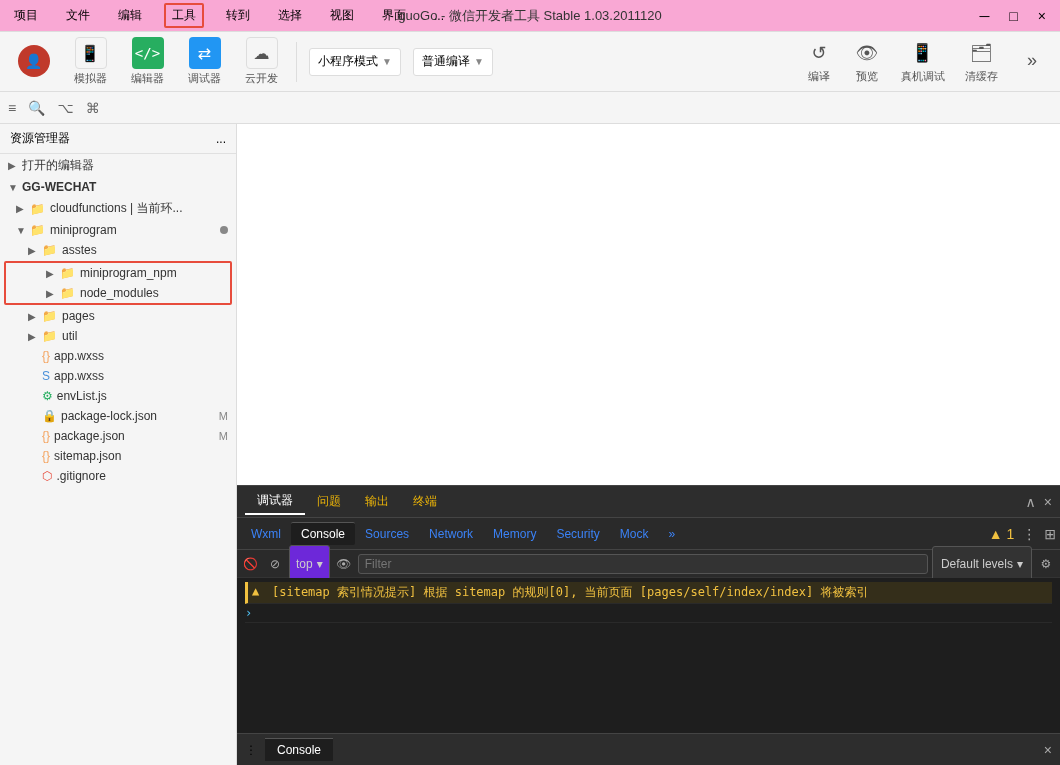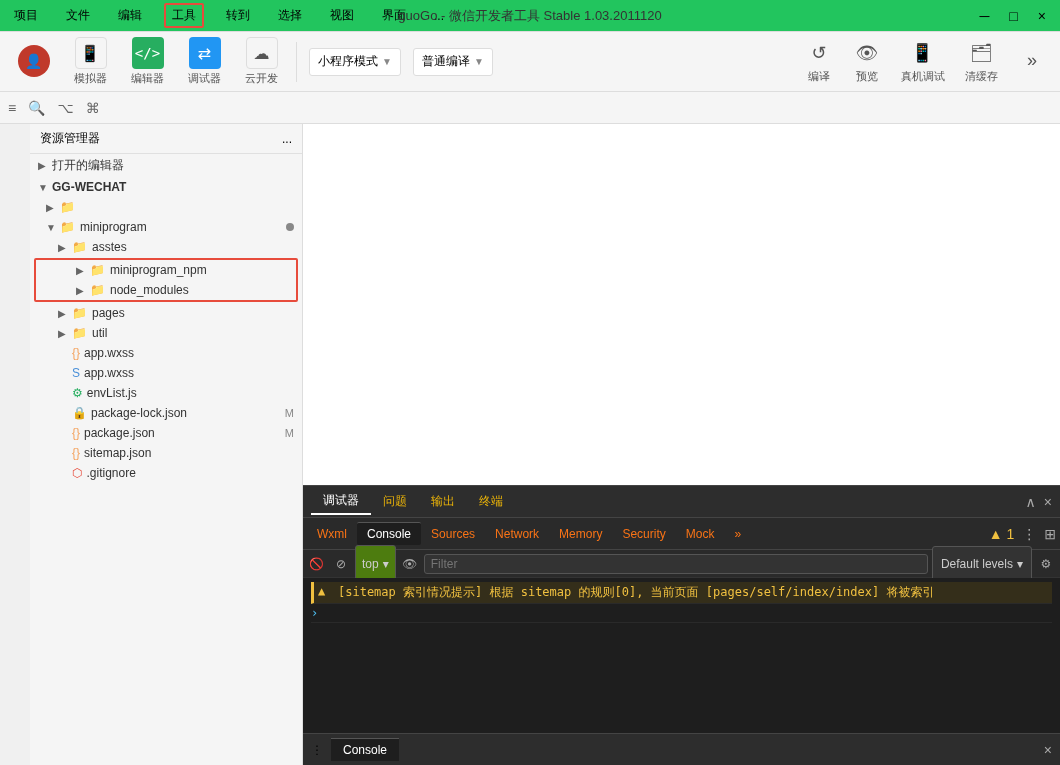--- a/index.html
+++ b/index.html
@@ -1,19 +1,19 @@
 <!DOCTYPE html>
 <html><head>
   <meta charset="utf-8">
   <style>
     * { margin: 0; padding: 0; box-sizing: border-box; }
     body { width: 1060px; height: 765px; font-family: 'Microsoft YaHei', SimSun, sans-serif; font-size: 12px; background: #f0f0f0; overflow: hidden; }
 
     
-    .title-bar { height: 32px; background: #22c55e; display: flex; align-items: center; justify-content: space-between; border-bottom: 1px solid #ddd; padding: 0 8px; }
+    .title-bar { height: 32px; background: #f9a8d4; display: flex; align-items: center; justify-content: space-between; border-bottom: 1px solid #ddd; padding: 0 8px; }
     .title-bar-menu { display: flex; gap: 16px; align-items: center; font-size: 12px; }
     .title-bar-menu span { cursor: pointer; padding: 2px 6px; border-radius: 2px; }
     .title-bar-menu span.highlighted { border: 2px solid #e74c3c; color: #000; }
     .title-bar-center { font-size: 13px; color: #333; position: absolute; left: 50%; transform: translateX(-50%); }
     .title-bar-controls { display: flex; gap: 8px; }
     .title-bar-controls span { cursor: pointer; font-size: 14px; padding: 2px 6px; }
 
     
     .toolbar { height: 60px; background: #f5f5f5; border-bottom: 1px solid #ddd; display: flex; align-items: center; padding: 0 8px; gap: 4px; }
     .toolbar-item { display: flex; flex-direction: column; align-items: center; padding: 4px 10px; cursor: pointer; font-size: 11px; color: #555; min-width: 50px; }
@@ -28,21 +28,21 @@
     .toolbar-action .icon-wrap { width: 28px; height: 28px; display: flex; align-items: center; justify-content: center; font-size: 18px; margin-bottom: 2px; }
 
     
     .secondary-toolbar { height: 32px; background: #f5f5f5; border-bottom: 1px solid #ddd; display: flex; align-items: center; padding: 0 8px; gap: 12px; }
     .secondary-toolbar span { cursor: pointer; font-size: 14px; color: #666; }
 
     
     .main-layout { display: flex; height: calc(765px - 32px - 60px - 32px); }
 
     
-    .sidebar { width: 273px; background: #f5f5f5; border-right: 1px solid #ddd; overflow-y: auto; display: flex; flex-direction: column; margin-left: 30px; }
+    .sidebar { width: 237px; background: #f5f5f5; border-right: 1px solid #ddd; overflow-y: auto; display: flex; flex-direction: column; }
     .sidebar-header { display: flex; align-items: center; justify-content: space-between; padding: 6px 10px; border-bottom: 1px solid #e0e0e0; }
     .tree-section { flex: 1; }
     .tree-item { display: flex; align-items: center; padding: 3px 8px; cursor: pointer; font-size: 12px; color: #333; }
     .tree-item .arrow { width: 14px; font-size: 10px; color: #666; flex-shrink: 0; }
     .tree-item .item-label { flex: 1; overflow: hidden; text-overflow: ellipsis; white-space: nowrap; }
     .tree-item .badge { width: 8px; height: 8px; border-radius: 50%; background: #888; margin-left: 4px; }
     .tree-root { font-weight: bold; }
     .indent-1 { padding-left: 16px; }
     .indent-2 { padding-left: 28px; }
 
@@ -53,28 +53,28 @@
     
     .debugger-panel { height: 280px; background: #1e1e1e; display: flex; flex-direction: column; border-top: 1px solid #444; }
     .debugger-tabs { height: 32px; background: #2d2d2d; display: flex; align-items: center; padding: 0 8px; border-bottom: 1px solid #444; }
     .debugger-tab { padding: 4px 12px; font-size: 12px; cursor: pointer; color: #eab308; }
     .debugger-tab.active { color: #fff; border-bottom: 2px solid #fff; }
     .debugger-tab-spacer { flex: 1; }
     .debugger-tab-controls { display: flex; gap: 8px; color: #aaa; font-size: 14px; cursor: pointer; }
 
     
     .console-tabs { height: 32px; background: #2a2a2a; display: flex; align-items: center; padding: 0 4px; border-bottom: 1px solid #444; gap: 0; }
-    .console-tab { padding: 4px 10px; font-size: 12px; cursor: pointer; color: #f97316; border-radius: 2px; }
+    .console-tab { padding: 4px 10px; font-size: 12px; cursor: pointer; color: #3b82f6; border-radius: 2px; }
     .console-tab.active { background: #1e1e1e; color: #fff; border-top: 1px solid #555; }
     .console-tab-controls { margin-left: auto; display: flex; align-items: center; gap: 8px; color: #aaa; font-size: 14px; cursor: pointer; }
 
     
     .console-toolbar { height: 28px; background: #2a2a2a; display: flex; align-items: center; padding: 0 4px; gap: 4px; border-bottom: 1px solid #333; }
     .console-toolbar-btn { width: 20px; height: 20px; display: flex; align-items: center; justify-content: center; cursor: pointer; color: #aaa; font-size: 12px; border-radius: 2px; }
-    .context-select { display: flex; align-items: center; gap: 4px; color: #ccc; font-size: 12px; padding: 18px 6px; border: 1px solid #555; border-radius: 3px; background: #4d7c0f; cursor: pointer; height: 20px; }
+    .context-select { display: flex; align-items: center; gap: 4px; color: #ccc; font-size: 12px; padding: 18px 6px; border: 1px solid #555; border-radius: 3px; background: #6d28d9; cursor: pointer; height: 20px; }
     .filter-input { flex: 1; background: #333; border: 1px solid #555; border-radius: 3px; color: #ccc; font-size: 12px; padding: 2px 6px; height: 20px; }
     .levels-select { display: flex; align-items: center; gap: 4px; color: #ccc; font-size: 12px; padding: 2px 8px; border: 1px solid #555; border-radius: 3px; background: #333; cursor: pointer; height: 36px; }
 
     
     .console-output { flex: 1; background: #1e1e1e; padding: 4px 8px; overflow-y: auto; }
     .console-line { display: flex; align-items: flex-start; padding: 2px 0; font-size: 12px; font-family: Consolas, monospace; border-bottom: 1px solid #2a2a2a; }
     .console-line.warning { background: rgba(255, 200, 0, 0.1); border-left: 3px solid #f0c040; padding-left: 4px; }
     .console-icon { width: 16px; flex-shrink: 0; margin-right: 4px; }
     .console-text { color: #ddd; flex: 1; word-break: break-all; }
     .console-text.warning-text { color: #f0c040; }
@@ -194,20 +194,21 @@
       </div>
 
       <div class="tree-item tree-root">
         <span class="arrow">▼</span>
         <span class="item-label">GG-WECHAT</span>
       </div>
 
       <div class="tree-item indent-1">
         <span class="arrow">▶</span>
         <span class="file-icon folder-yellow">📁</span>
+        <span class="item-label">cloudfunctions | 当前环...</span>
       </div>
 
       <div class="tree-item indent-1">
         <span class="arrow">▼</span>
         <span class="file-icon folder-yellow">📁</span>
         <span class="item-label">miniprogram</span>
         <span class="badge"></span>
       </div>
 
       <div class="tree-item indent-2">

